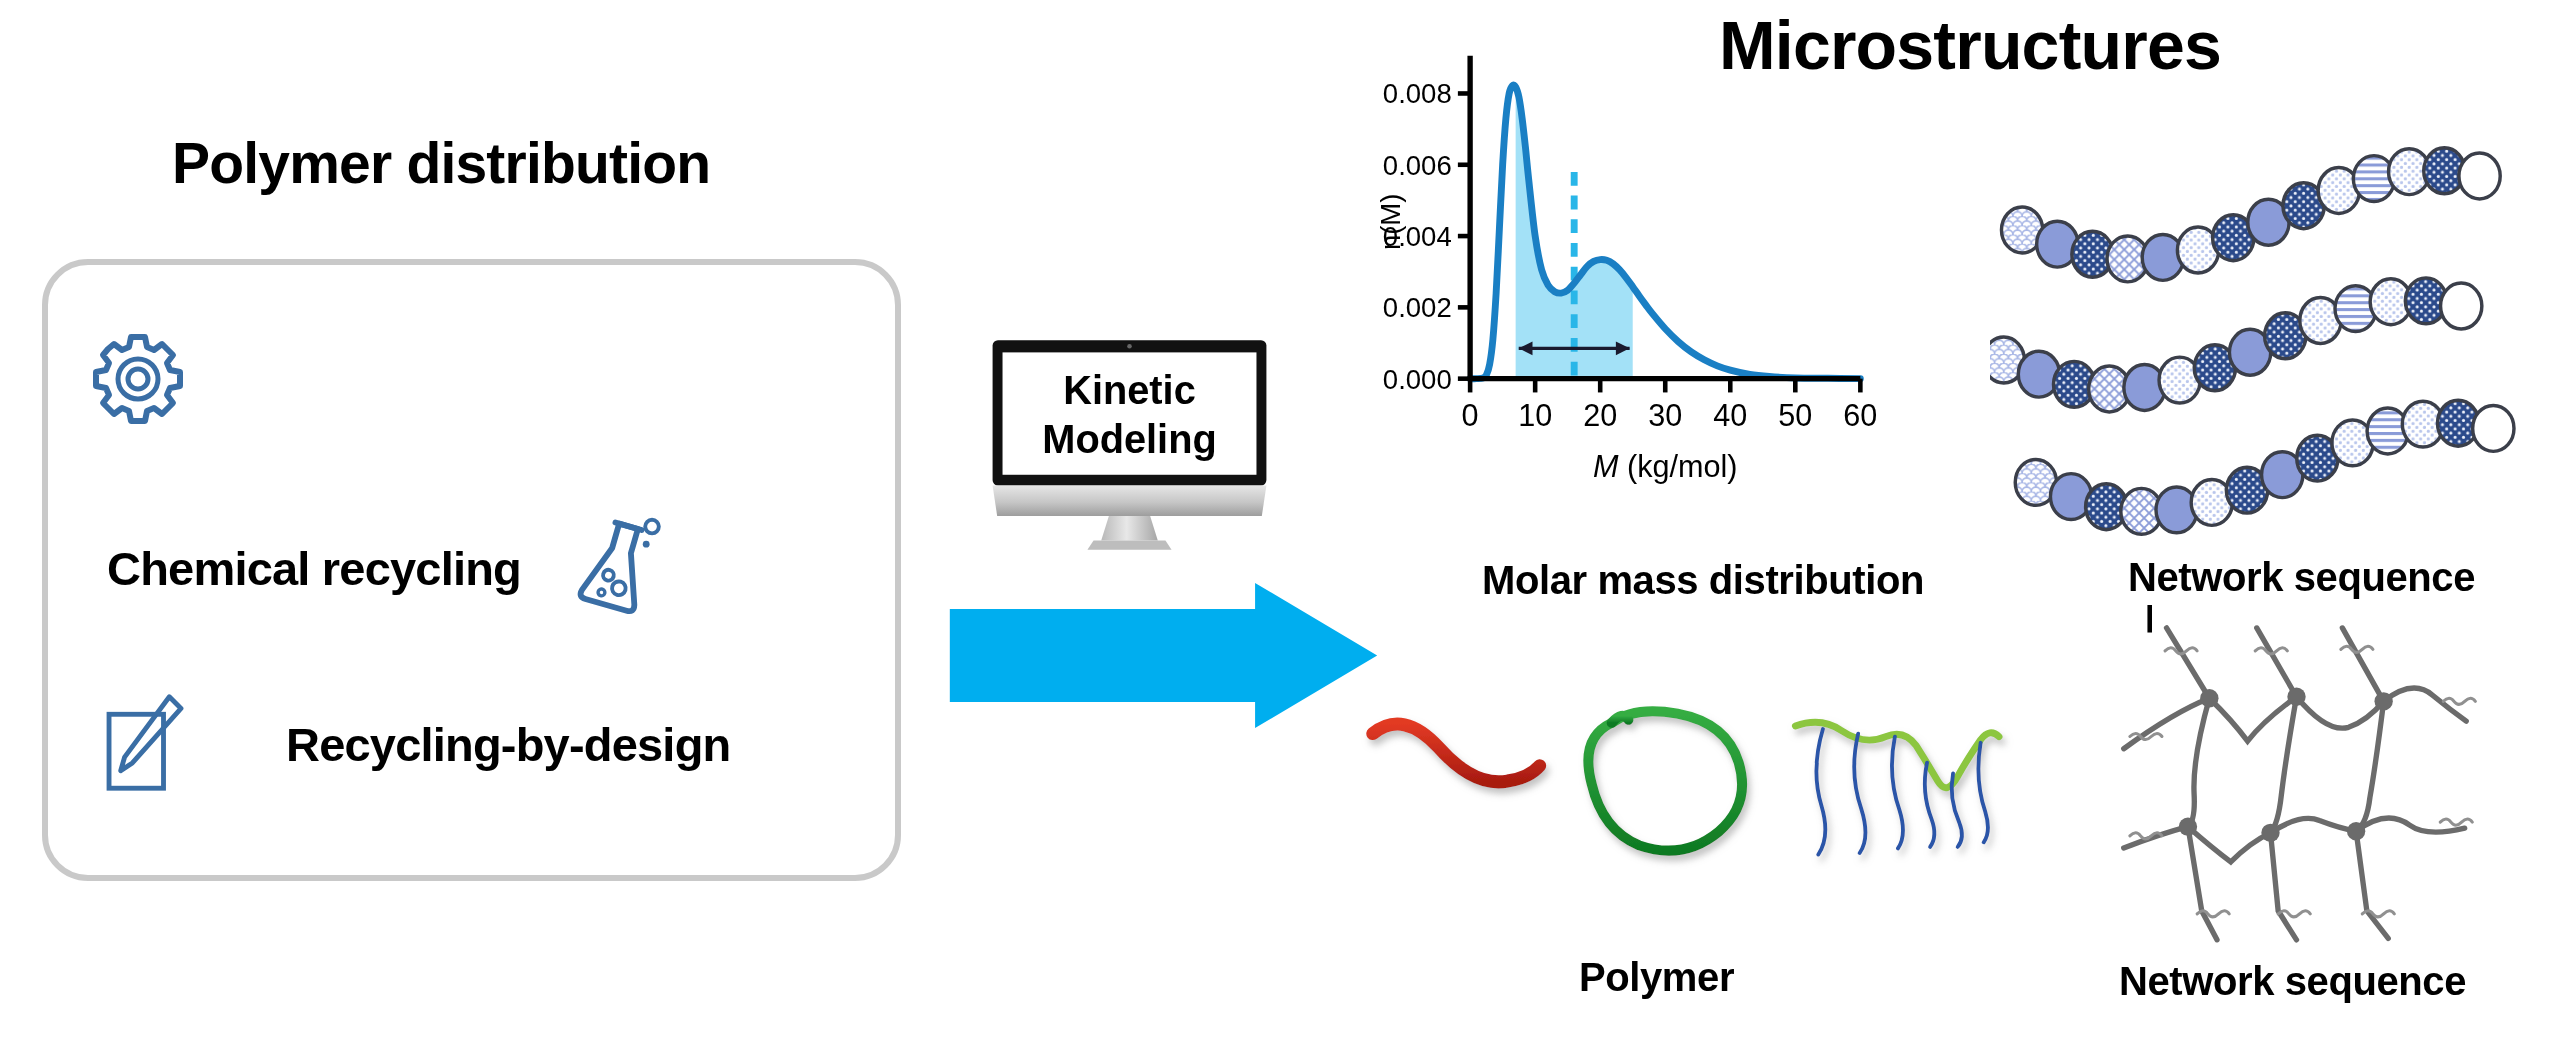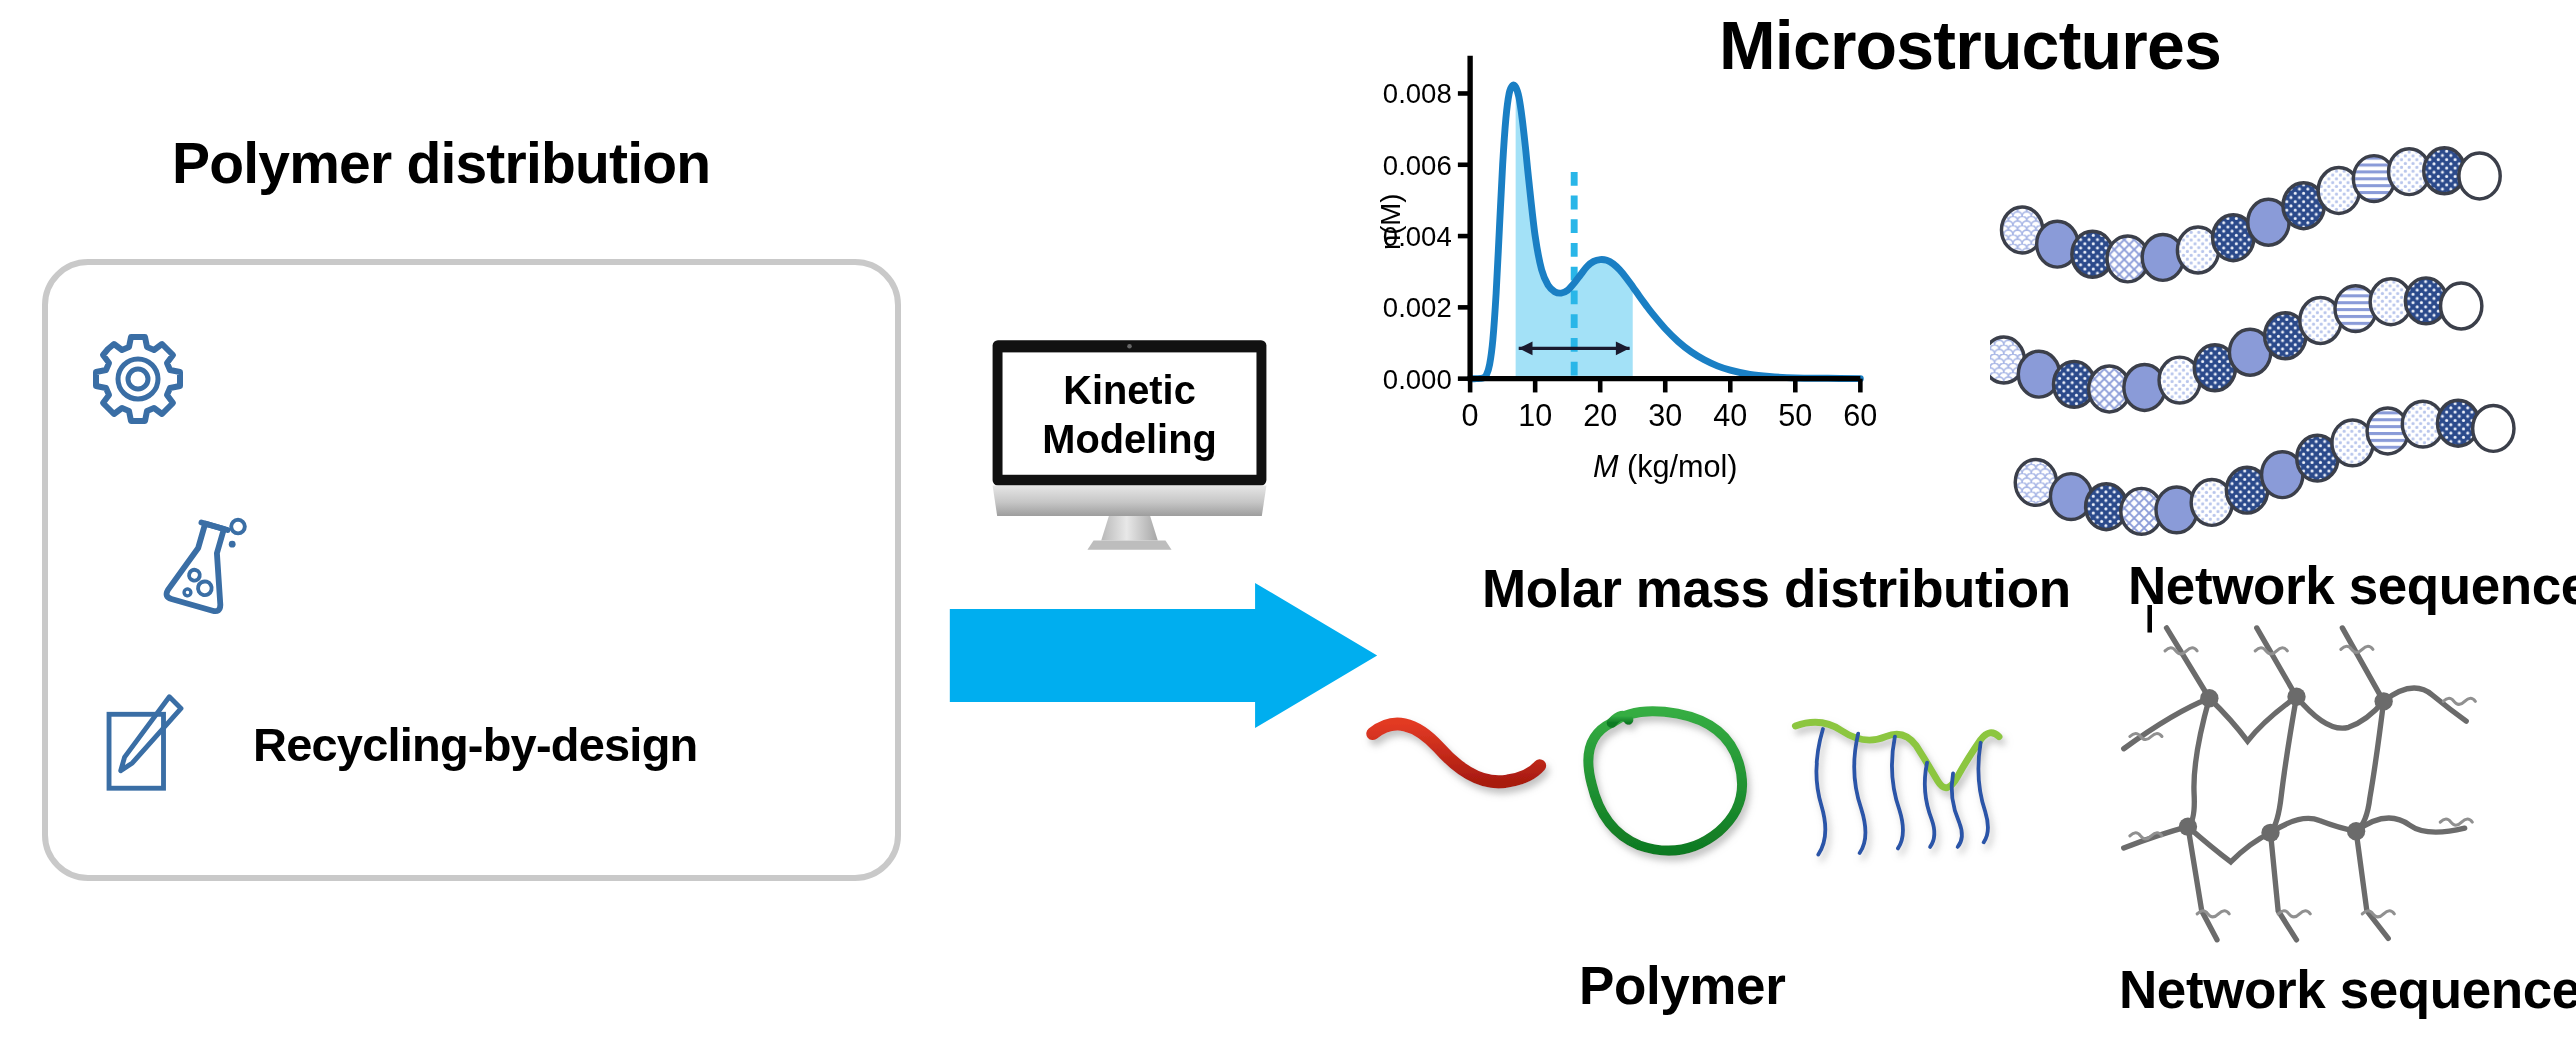--- a/index.html
+++ b/index.html
@@ -42,39 +42,39 @@
     font-size: 47px;
     font-weight: bold;
     letter-spacing: -0.8px;
     white-space: nowrap;
   }
   #row-mechanical { left: 88px; top: 329px; }
   #row-mechanical .circ-label { margin-left: 46px; }
   #row-chemical   { left: 107px; top: 513px; }
   #row-chemical   .icon-flask { margin-left: 46px; }
   #row-design     { left: 96px; top: 689px; }
-  #row-design     .circ-label { margin-left: 57px; }
+  #row-design     .circ-label { margin-left: 90px; }
 
   
   #big-arrow { left: 949px; top: 583px; width: 429px; height: 145px; }
   #monitor   { left: 988px; top: 337px; width: 283px; height: 222px; }
 
   
   #microstructures-title {
     left: 1719px; top: 6.1px;
     font-size: 68px;
     font-weight: bold;
     letter-spacing: -0.8px;
     white-space: nowrap;
   }
 
   
   #chart-figure { left: 1355px; top: 42px; width: 521px; height: 505px; }
   .fig-caption {
-    font-size: 53px;
+    font-size: 40px;
     font-weight: bold;
     letter-spacing: -0.4px;
     white-space: nowrap;
   }
   #caption-mmd      { left: 1482px; top: 558px; }
   #caption-topology { left: 1579px; top: 955px; }
   #caption-sequence { left: 2128px; top: 555px; }
   #caption-network  { left: 2119px; top: 959px; }
 
   
@@ -93,20 +93,21 @@
   <span class="icon-gear">
     <svg width="100" height="100" viewBox="0 0 100 100">
       <path d="M50 8 L57 8 L59 18 L66 21 L74 15 L79 20 L85 26 L79 34 L82 41 L92 43 L92 50 L92 57 L82 59 L79 66 L85 74 L79 80 L74 85 L66 79 L59 82 L57 92 L50 92 L43 92 L41 82 L34 79 L26 85 L20 79 L15 74 L21 66 L18 59 L8 57 L8 50 L8 43 L18 41 L21 34 L15 26 L20 20 L26 15 L34 21 L41 18 L43 8 Z" fill="none" stroke="#3a6ea5" stroke-width="6" stroke-linejoin="round"></path>
       <circle cx="50" cy="50" r="20" fill="none" stroke="#3a6ea5" stroke-width="5"></circle>
       <circle cx="50" cy="50" r="10" fill="none" stroke="#3a6ea5" stroke-width="5"></circle>
     </svg>
   </span>
 </div>
 
 <div class="abs circ-row" id="row-chemical">
+  <span class="circ-label">Chemical recycling</span>
   <span class="icon-flask">
     <svg width="100" height="107" viewBox="0 0 100 110">
       <g transform="rotate(16 50 55)">
         <path d="M40 12 L60 12 L60 38 L78 88 Q80 96 72 96 L28 96 Q20 96 22 88 L40 38 Z" fill="none" stroke="#3a6ea5" stroke-width="6" stroke-linejoin="round"></path>
         <line x1="36" y1="12" x2="64" y2="12" stroke="#3a6ea5" stroke-width="6" stroke-linecap="round"></line>
         <circle cx="44" cy="66" r="5.5" fill="none" stroke="#3a6ea5" stroke-width="4"></circle>
         <circle cx="58" cy="76" r="7" fill="none" stroke="#3a6ea5" stroke-width="4"></circle>
         <circle cx="42" cy="85" r="3.5" fill="none" stroke="#3a6ea5" stroke-width="3.5"></circle>
       </g>
       <circle cx="86" cy="14" r="7" fill="none" stroke="#3a6ea5" stroke-width="4"></circle>

